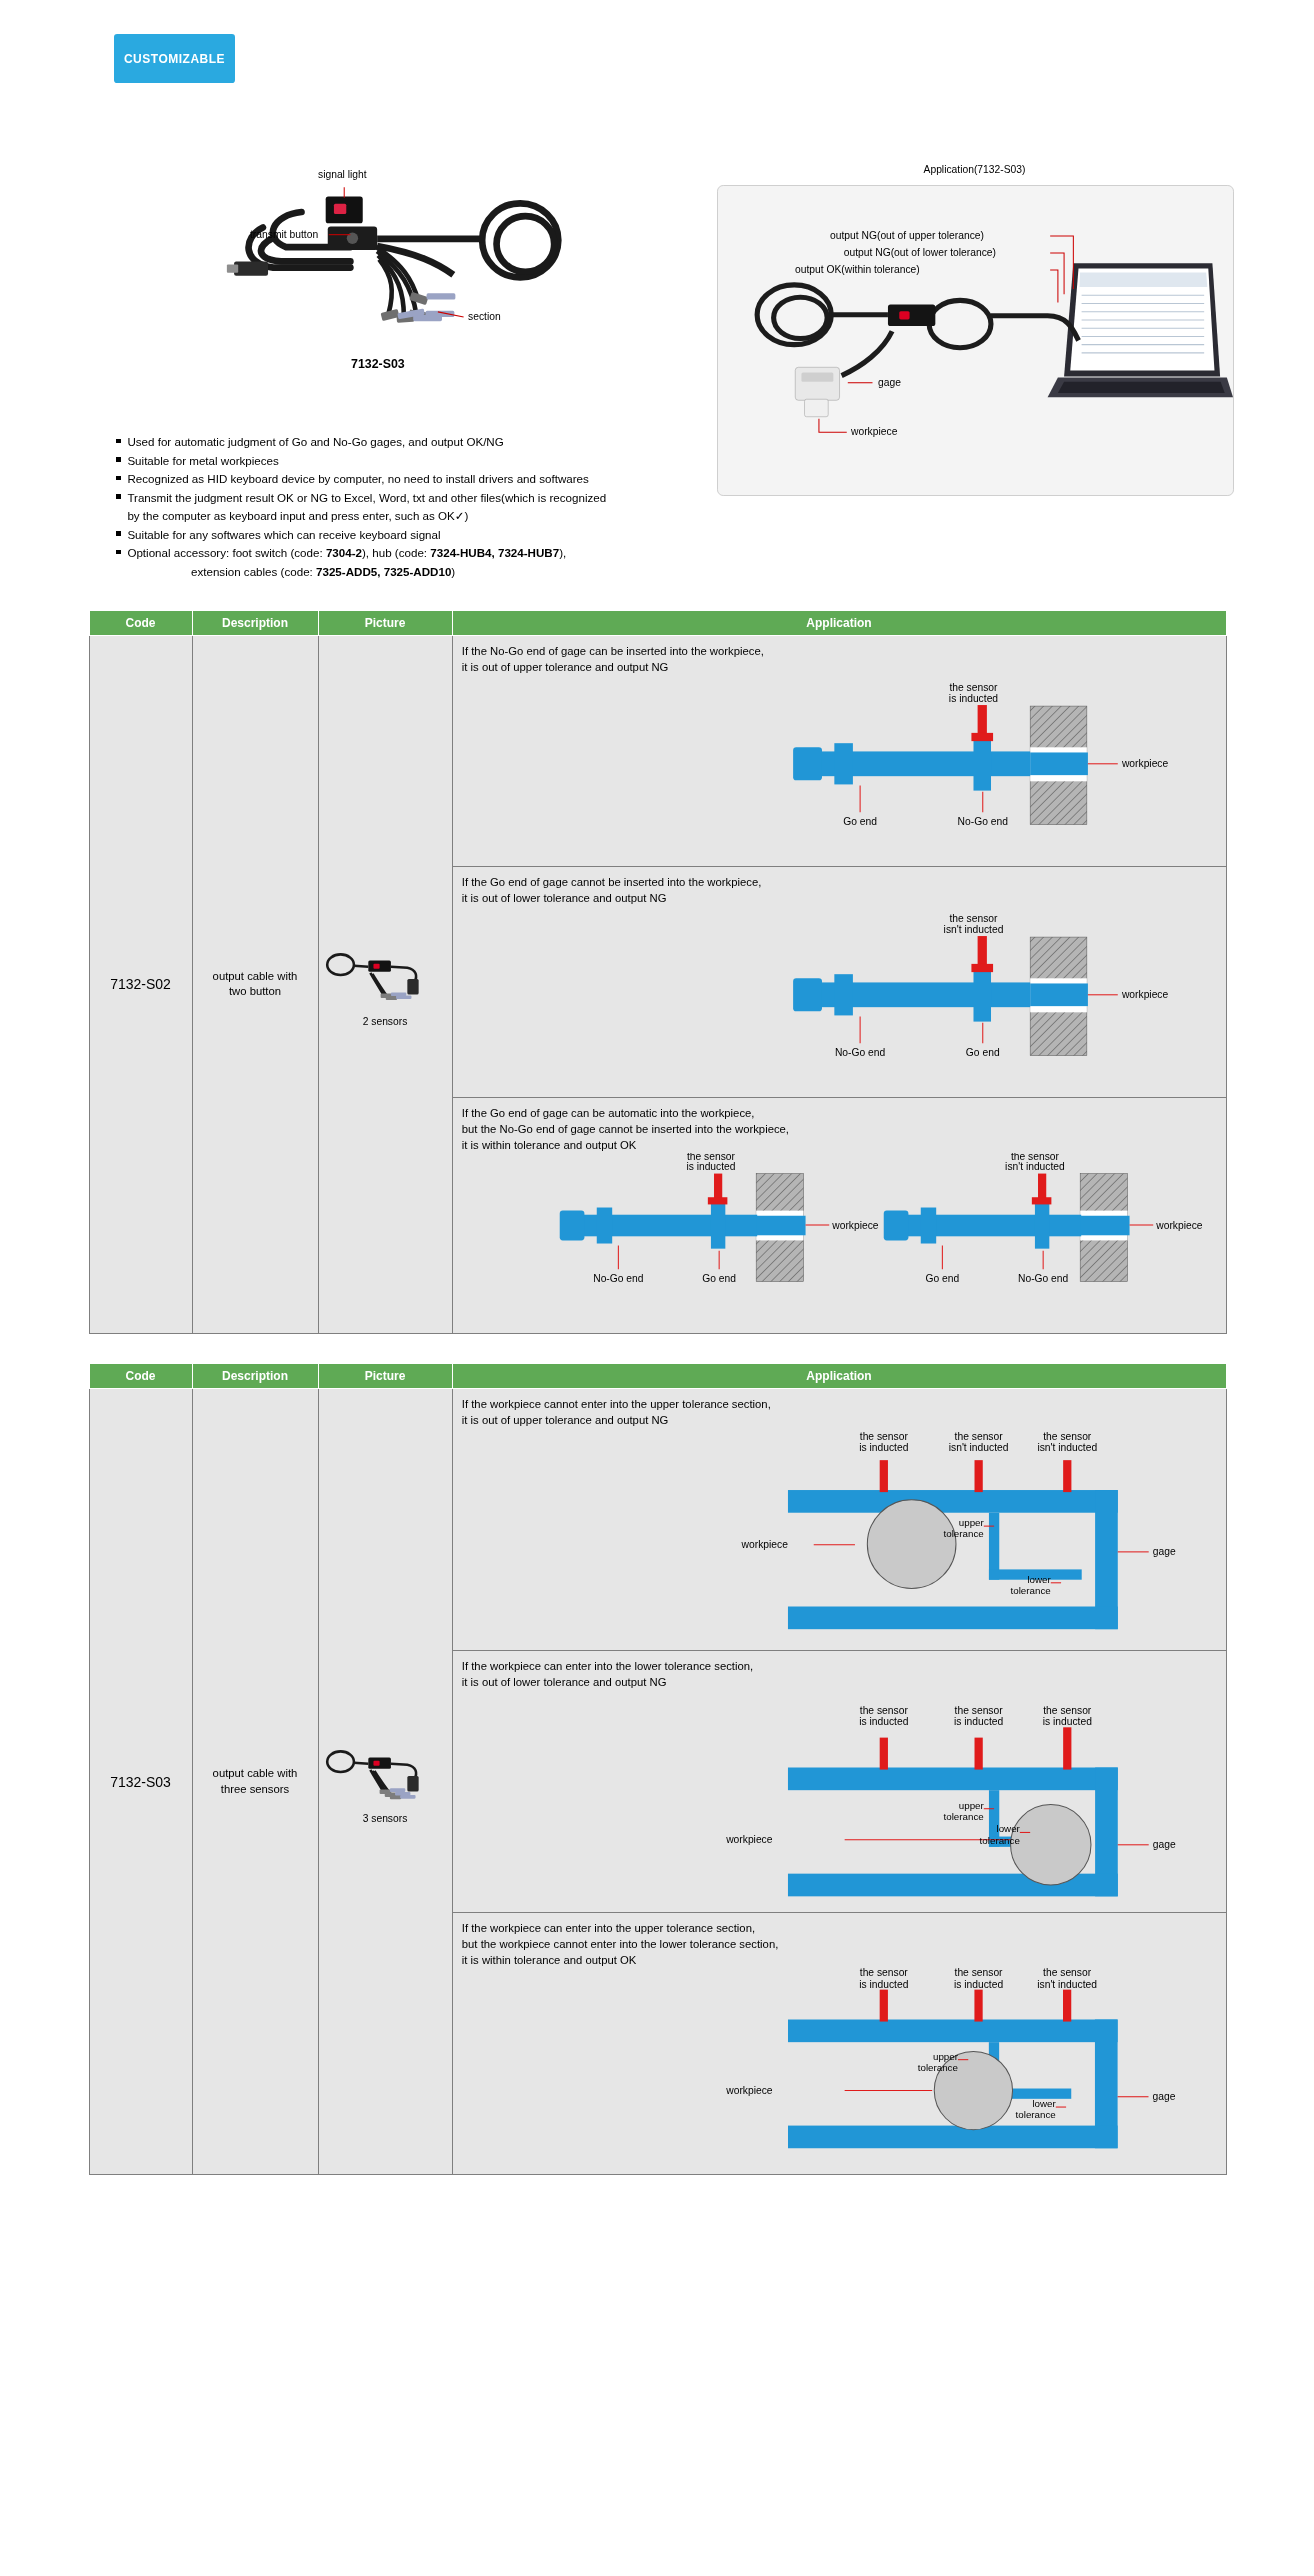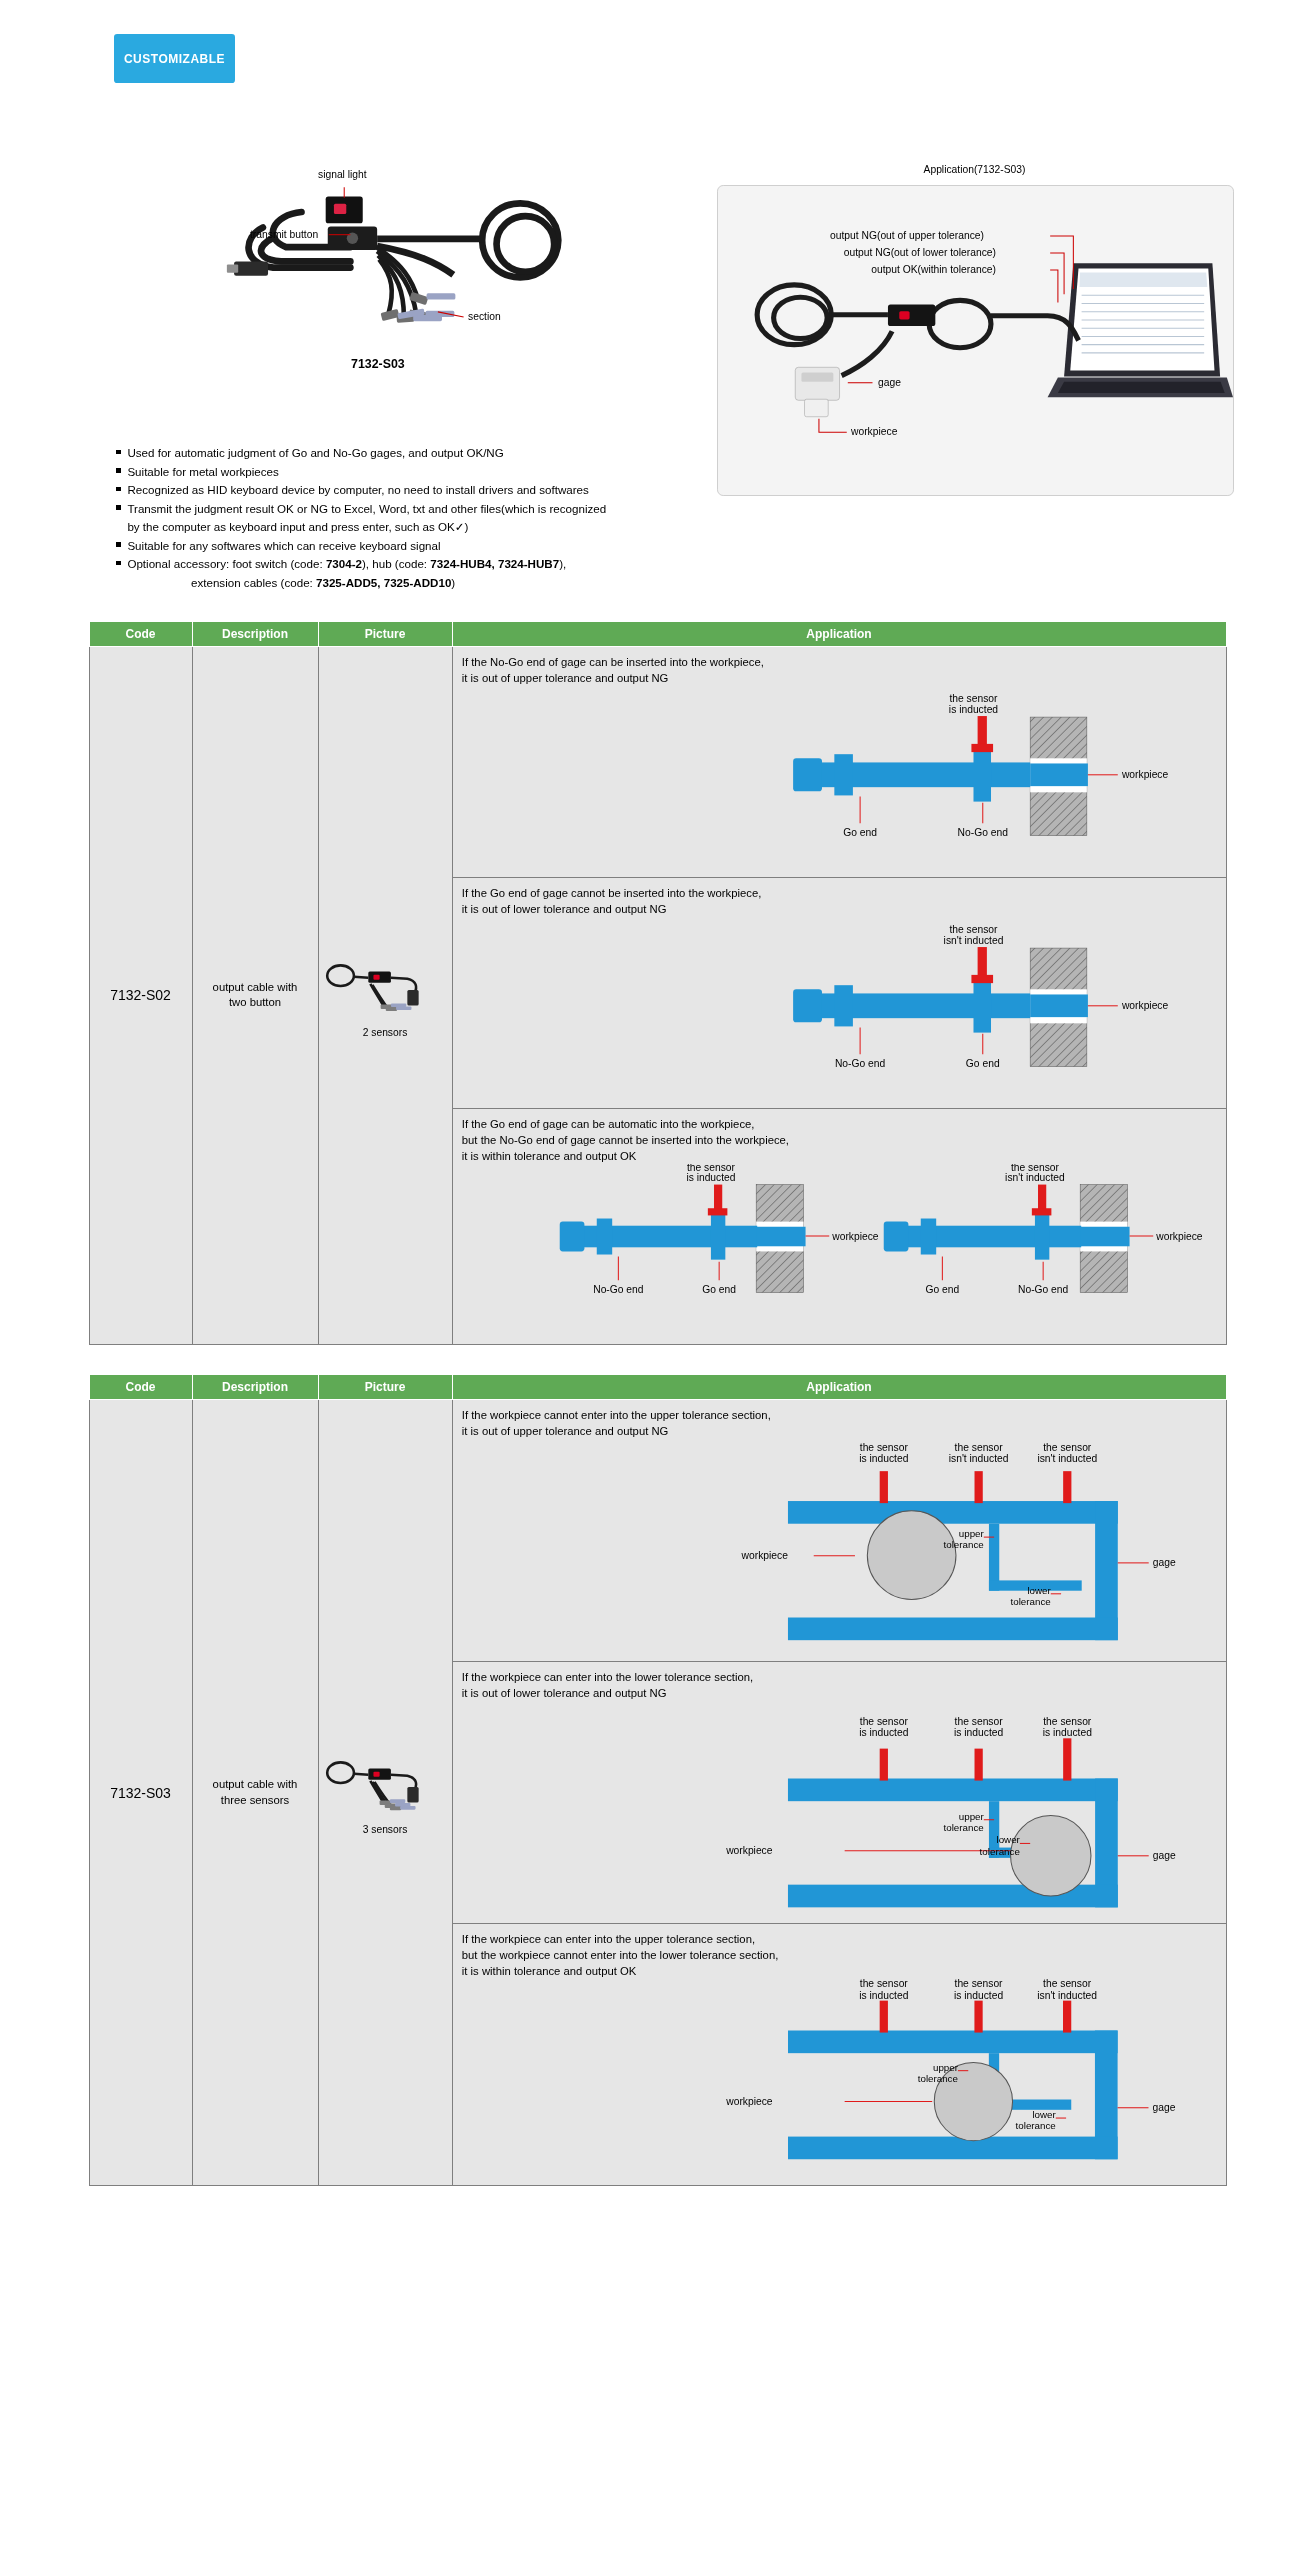--- a/index.html
+++ b/index.html
@@ -90,21 +90,21 @@
     left: 717px;
     top: 71px;
     width: 515px;
     text-align: center;
     font-size: 10.3px;
   }
 
   
   .bullets {
     position: relative;
-    margin-top: 11px;
+    margin-top: 0;
     padding-left: 114px;
     font-size: 11.6px;
     line-height: 17px;
   }
   .bullets .bl {
     position: relative;
     padding-left: 13.4px;
     margin-bottom: 1.5px;
     white-space: nowrap;
   }
@@ -287,21 +287,21 @@
         <g stroke="#cc0000" stroke-width="2" fill="none">
           <path d="M645 97 L 690 97 L 690 200"></path>
           <path d="M645 130 L 672 130 L 672 210"></path>
           <path d="M645 163 L 660 163 L 660 226"></path>
           <path d="M252 382 L 300 382"></path>
           <path d="M196 452 L 196 478 L 250 478"></path>
         </g>
       </svg>
       <div class="lbl" style="left:50px; top:44px; text-align:right; width:216px;">output NG(out of upper tolerance)</div>
       <div class="lbl" style="left:62px; top:61px; text-align:right; width:216px;">output NG(out of lower tolerance)</div>
-      <div class="lbl" style="left:77px; top:78px; text-align:right; width:201px;">output OK(within tolerance)</div>
+      <div class="lbl" style="left:77px; top:78px; text-align:left; width:201px;">output OK(within tolerance)</div>
       <div class="lbl" style="left:160px; top:191px;">gage</div>
       <div class="lbl" style="left:133px; top:240px;">workpiece</div>
     </div>
   </div>
 
   <div class="bullets">
     <div class="bl">Used for automatic judgment of Go and No-Go gages, and output OK/NG</div>
     <div class="bl">Suitable for metal workpieces</div>
     <div class="bl">Recognized as HID keyboard device by computer, no need to install drivers and softwares</div>
     <div class="bl">Transmit the judgment result OK or NG to Excel, Word, txt and other files(which is recognized</div>

